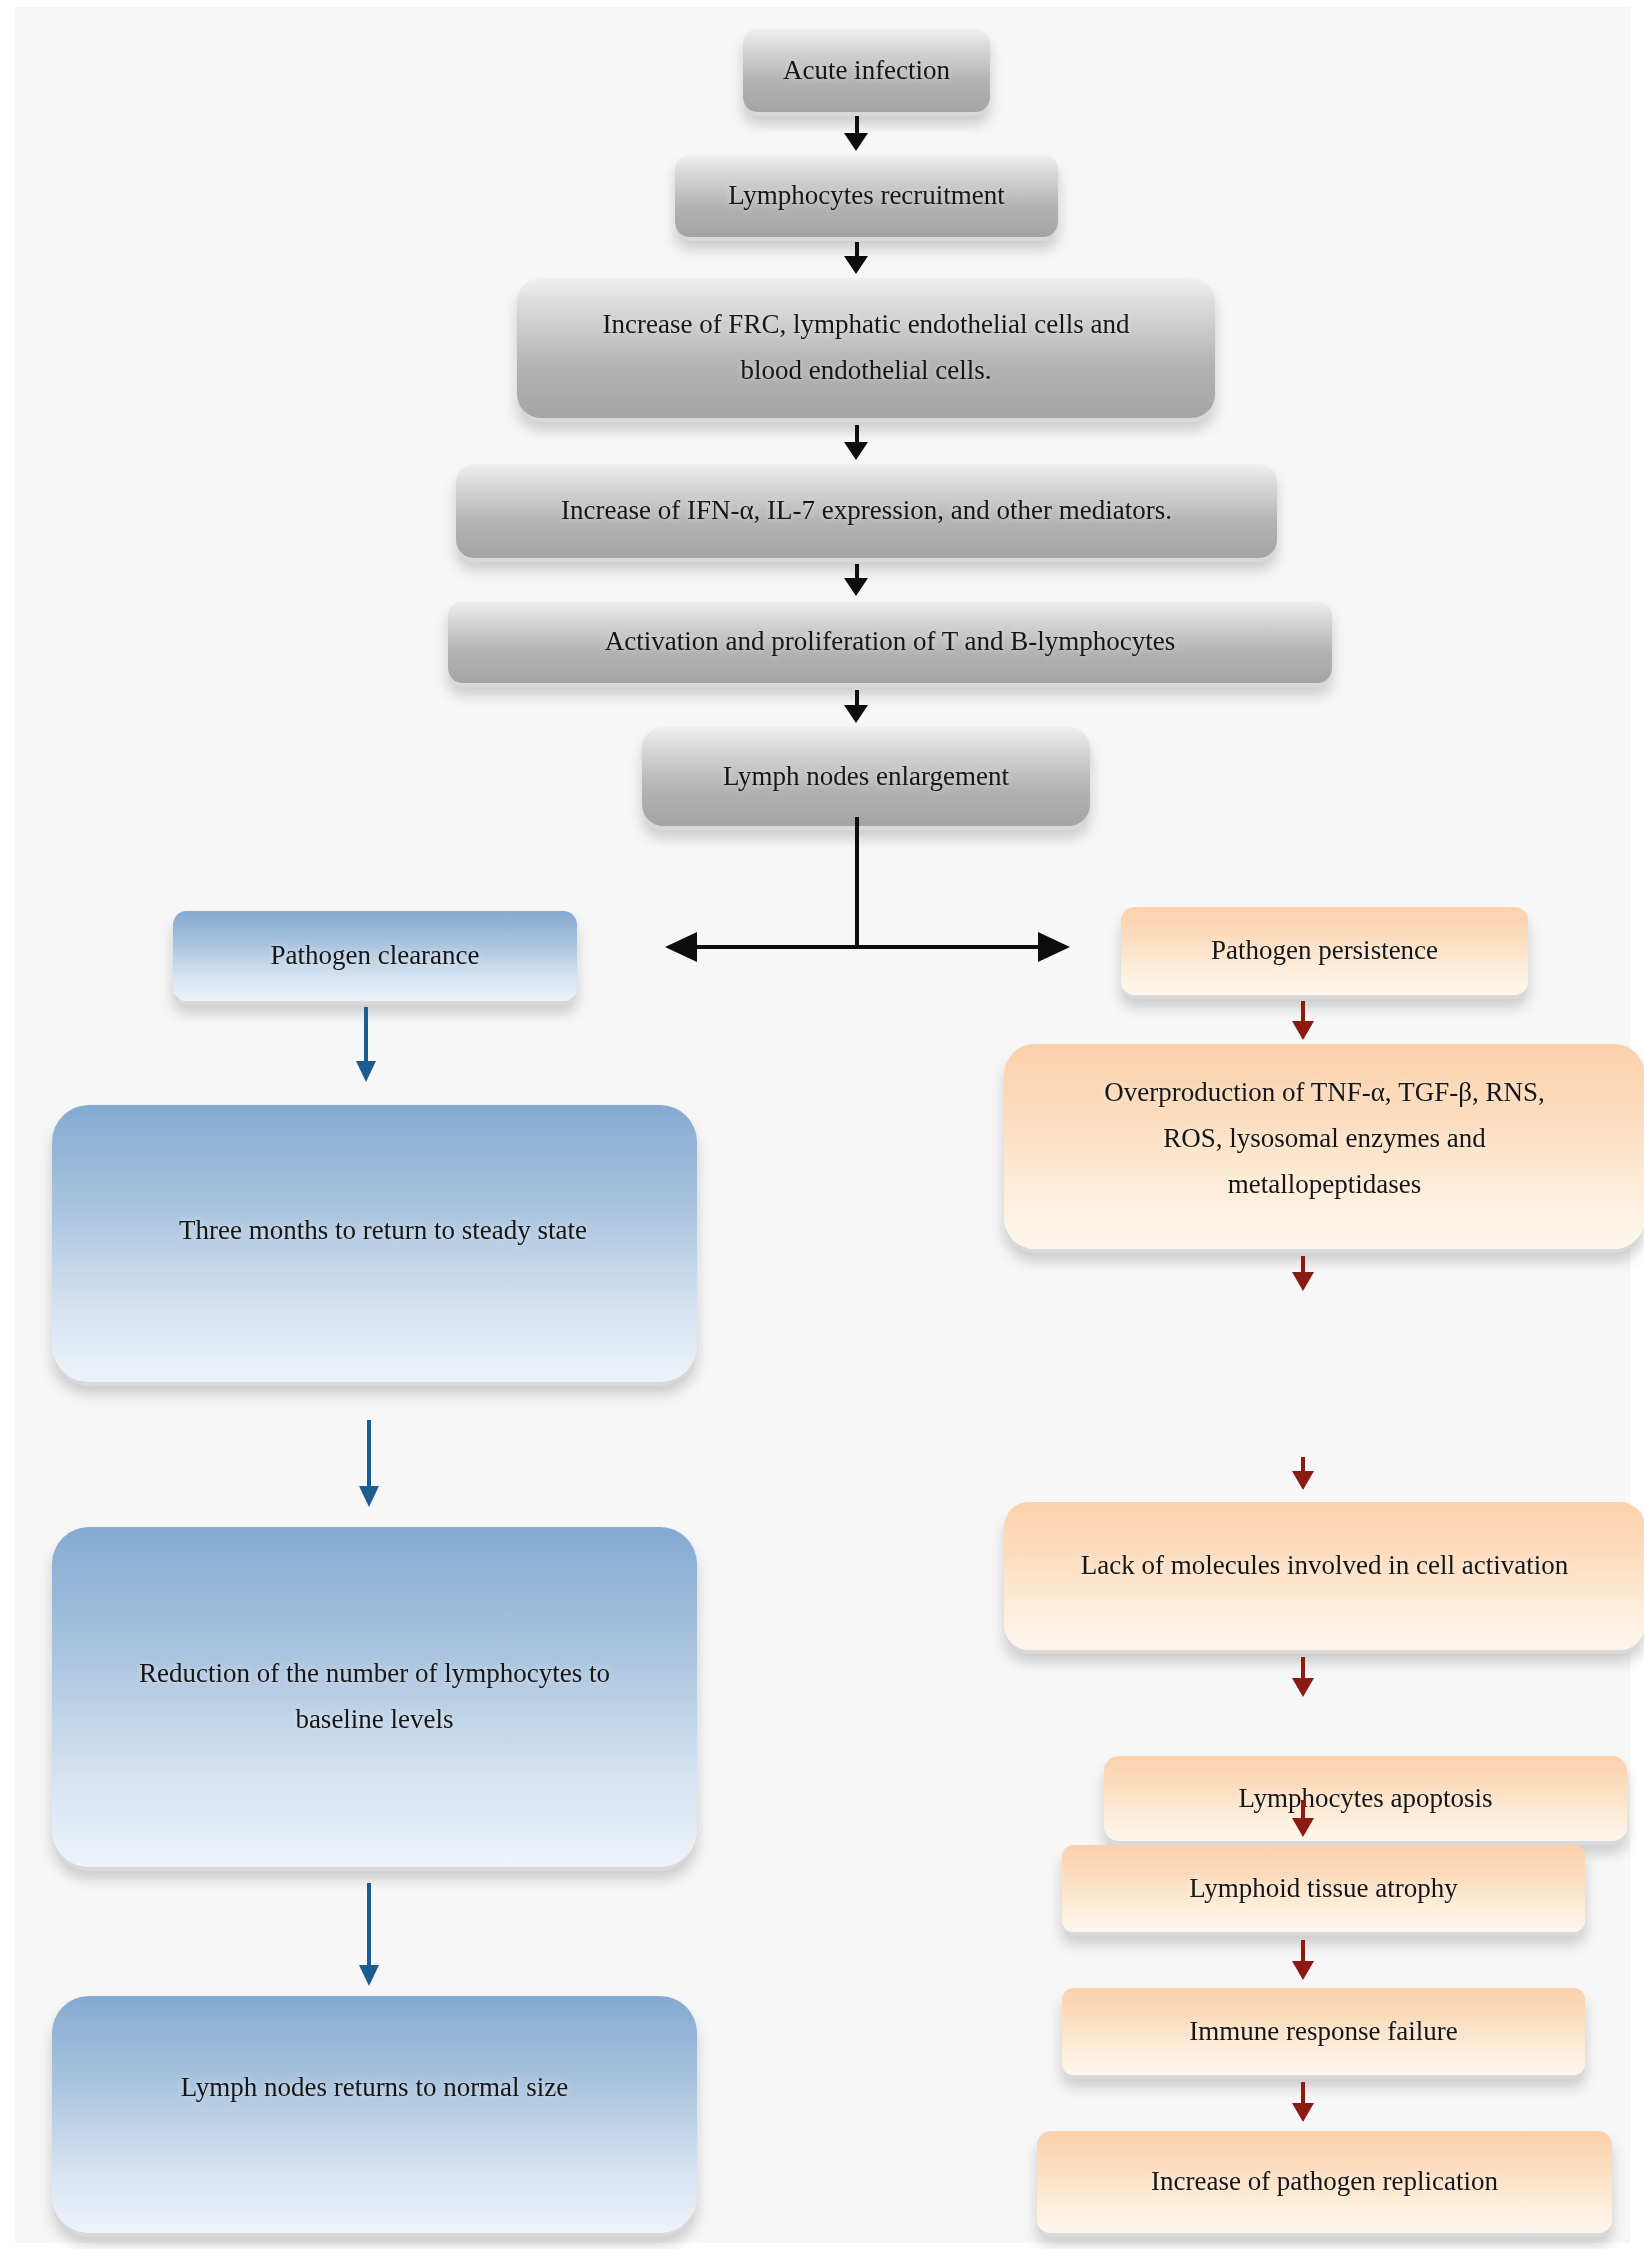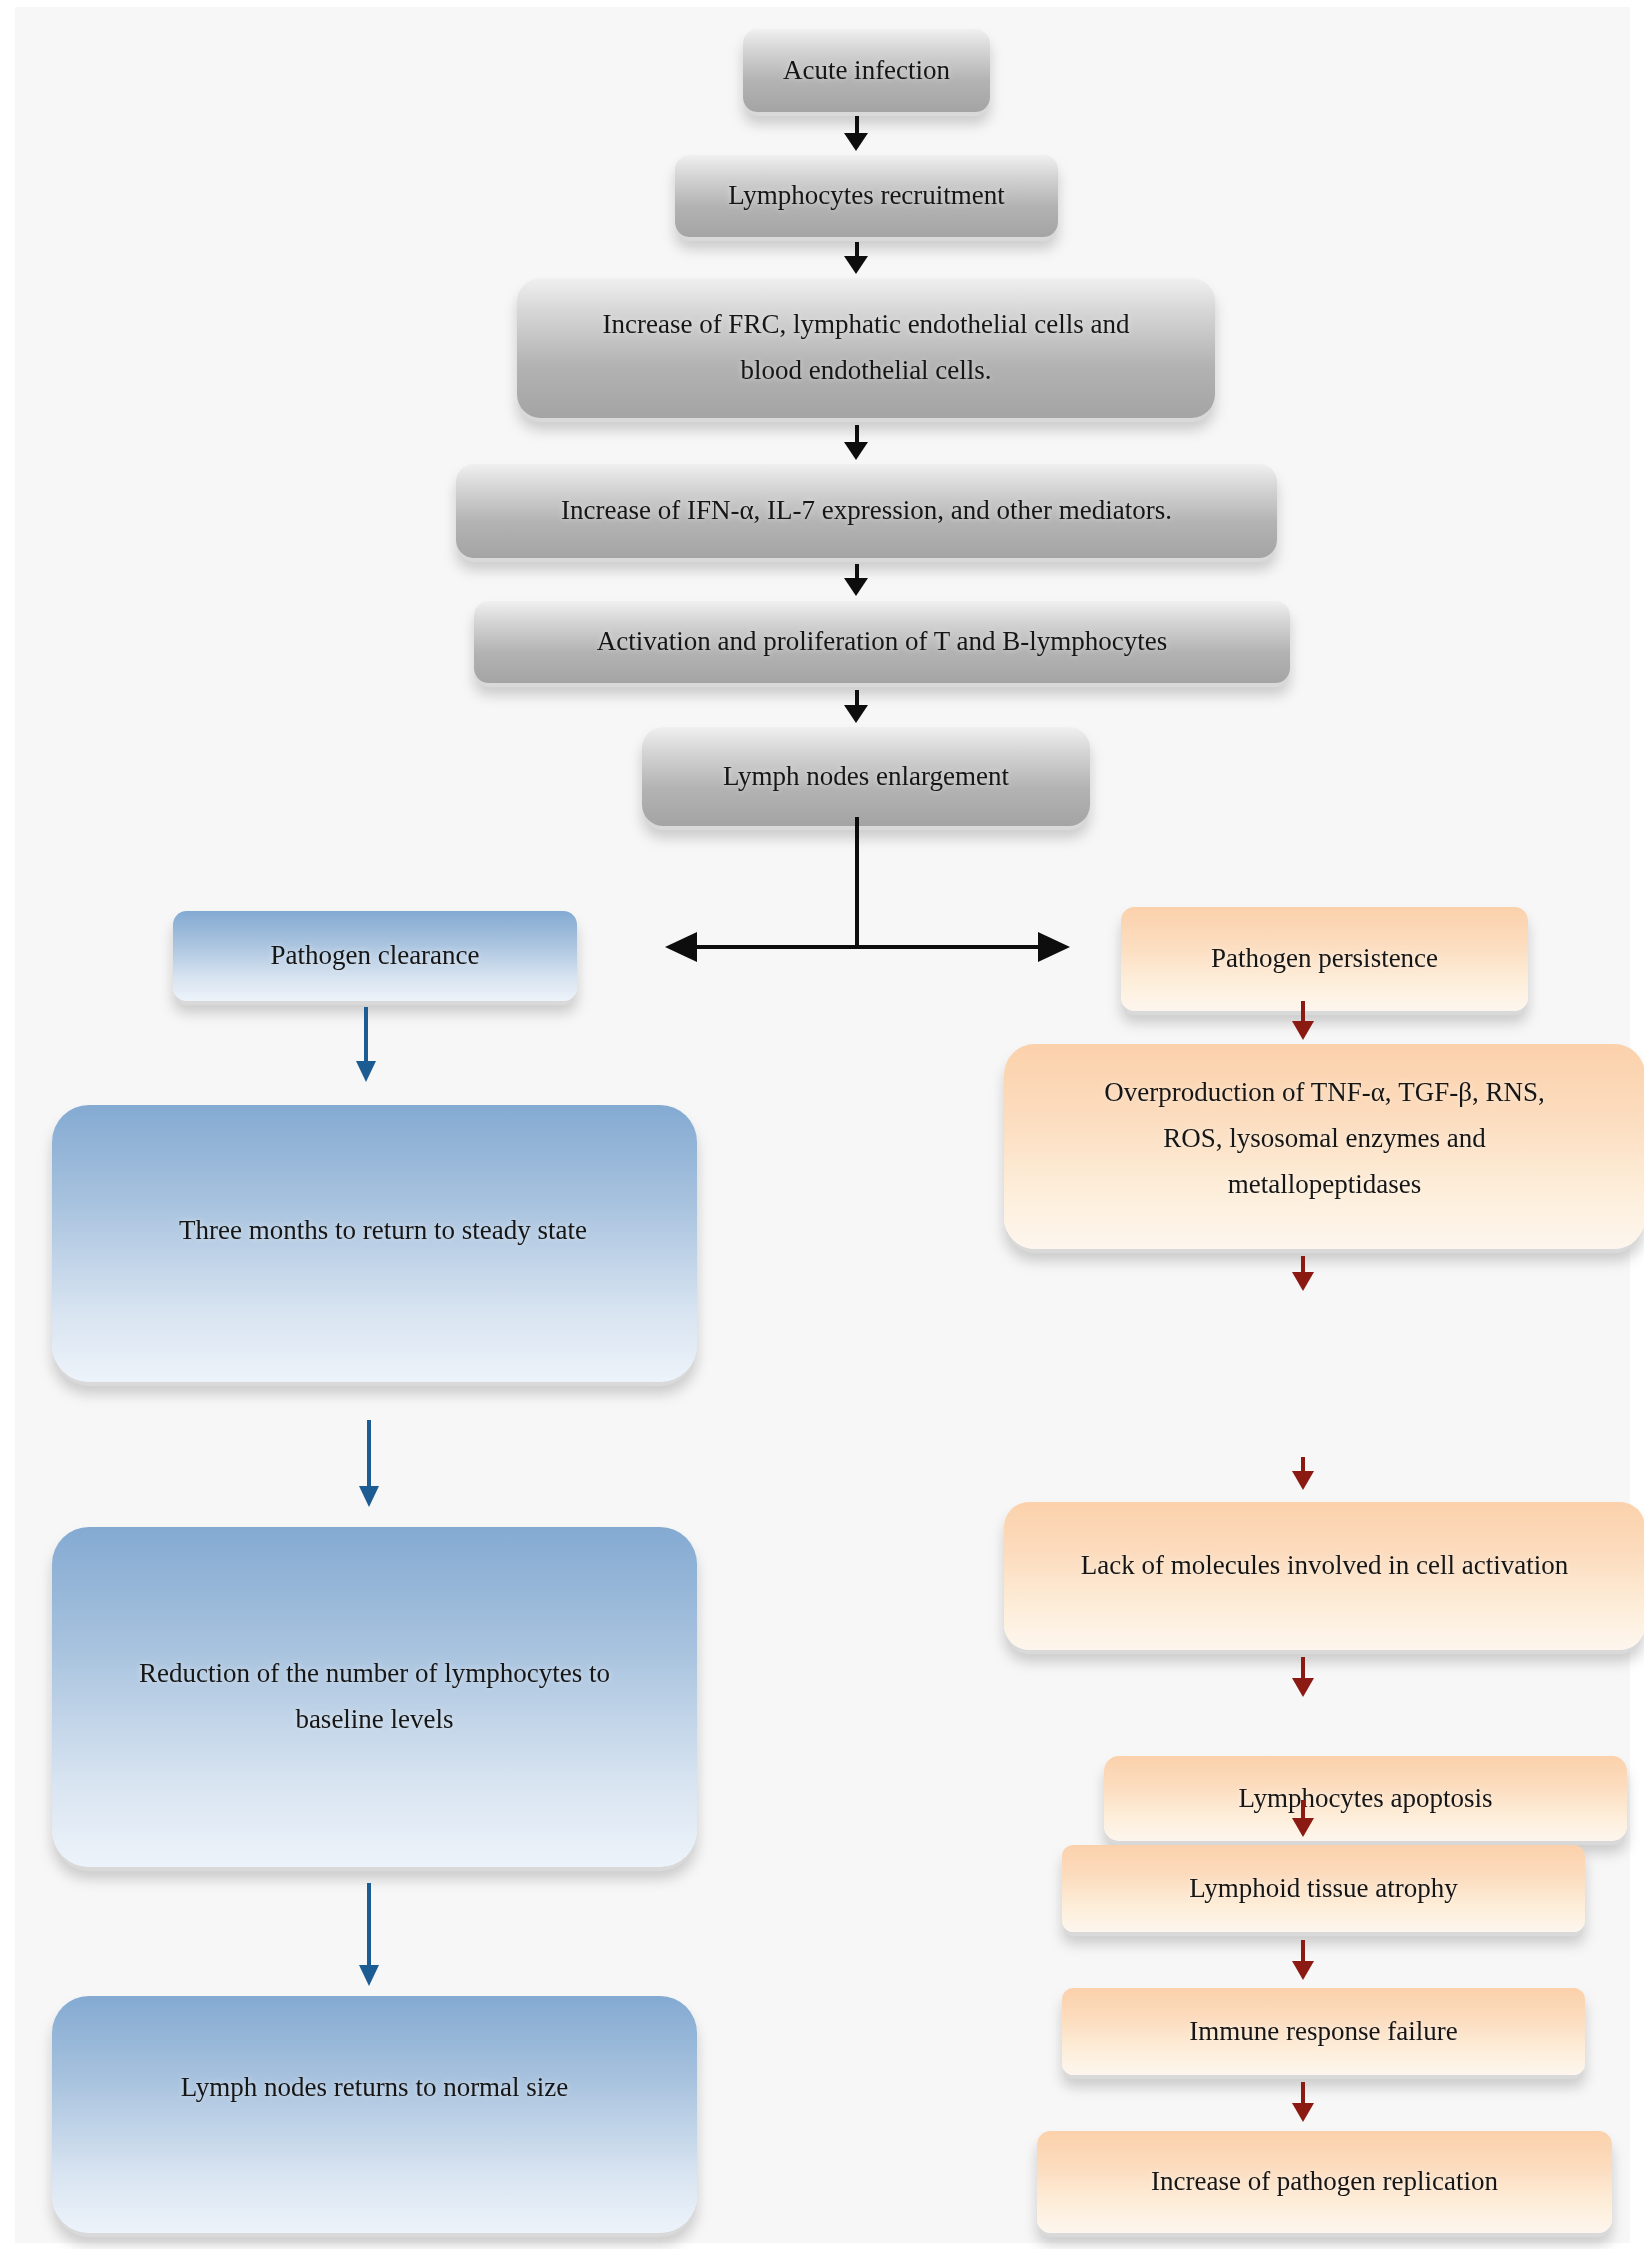--- a/index.html
+++ b/index.html
@@ -95,21 +95,21 @@
 
   <div class="node gray" style="left:456px;top:464px;width:821px;height:94px;border-radius:18px;">
     <span class="node-label">Increase of IFN-α, IL-7 expression, and other mediators.</span>
   </div>
 
   <div class="varrow black" style="left:857px;top:564px;height:32px;">
       <i class="shaft"></i>
       <i class="head"></i>
     </div>
 
-  <div class="node gray" style="left:474px;top:601px;width:816px;height:82px;border-radius:14.7px;">
+  <div class="node gray" style="left:448px;top:601px;width:884px;height:82px;border-radius:14.7px;">
     <span class="node-label">Activation and proliferation of T and B-lymphocytes</span>
   </div>
 
   <div class="varrow black" style="left:857px;top:690px;height:33px;">
       <i class="shaft"></i>
       <i class="head"></i>
     </div>
 
   <div class="node gray" style="left:642px;top:727px;width:448px;height:99px;border-radius:21px;">
     <span class="node-label">Lymph nodes enlargement</span>
@@ -147,21 +147,21 @@
 
   <div class="varrow blue" style="left:369px;top:1883px;height:103px;">
       <i class="shaft"></i>
       <i class="head"></i>
     </div>
 
   <div class="node bluebox" style="left:52px;top:1996px;width:645px;height:237px;border-radius:37px;padding-bottom:58px;">
     <span class="node-label">Lymph nodes returns to normal size</span>
   </div>
 
-  <div class="node orangebox" style="left:1121px;top:907px;width:407px;height:104px;border-radius:13.6px;">
+  <div class="node orangebox" style="left:1121px;top:907px;width:407px;height:88px;border-radius:13.6px;">
     <span class="node-label">Pathogen persistence</span>
   </div>
 
   <div class="varrow red" style="left:1303px;top:1001px;height:39px;">
       <i class="shaft"></i>
       <i class="head"></i>
     </div>
 
   <div class="node orangebox" style="left:1004px;top:1044px;width:641px;height:205px;border-radius:31px;padding-bottom:21px;">
     <span class="node-label">Overproduction of TNF-α, TGF-β, RNS,

